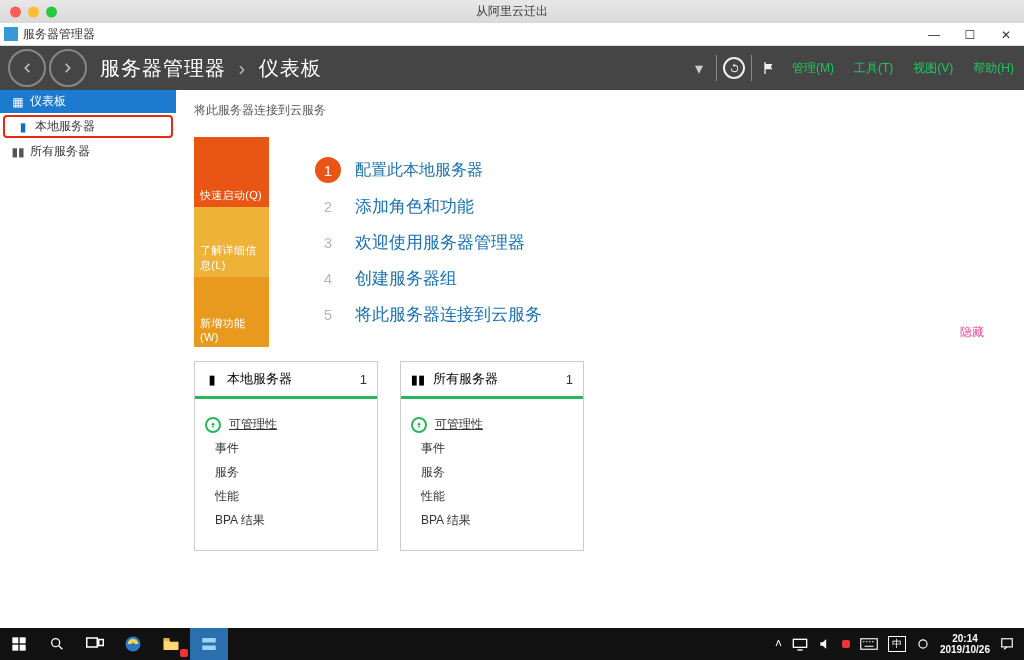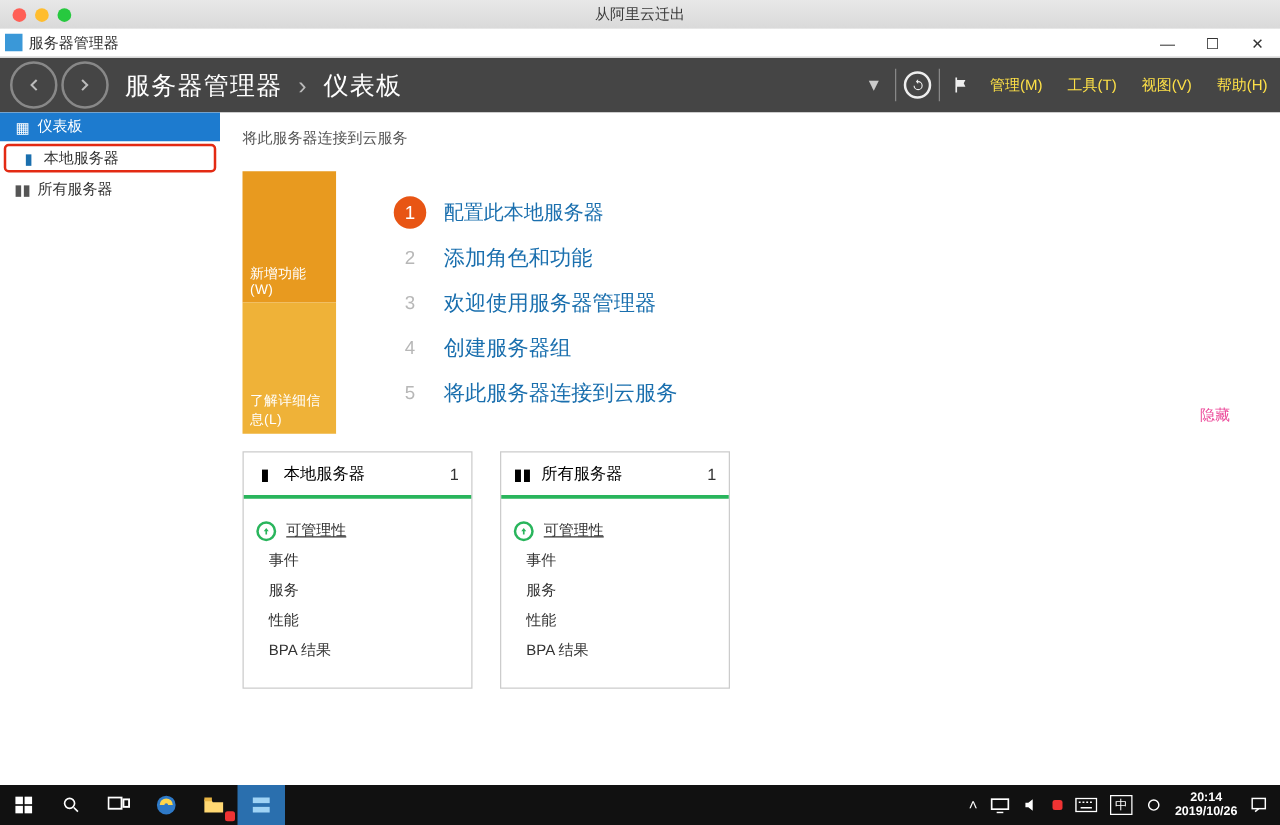--- a/index.html
+++ b/index.html
@@ -17,21 +17,21 @@
   .winctrls{ position:absolute; right:0; top:0; display:flex; }
   .winbtn{ width:36px;height:23px;display:flex;align-items:center;justify-content:center;font-size:12px;color:#333;}
 
   
   .headerbar{ height:44px; background:#454545; display:flex; align-items:center; color:#fff;text-align:center; }
   .navarrow{ width:38px;height:38px;border:2px solid #888;border-radius:50%;display:flex;align-items:center;justify-content:center;margin:0 3px 0 8px; }
   .navarrow svg{width:14px;height:14px;fill:#bbb;}
   .breadcrumb{ font-size:20px; color:#fff; margin-left:10px; letter-spacing:1px;}
   .caret{ color:#bbb; margin:0 6px;}
   .headerbar .spacer{flex:1;}
-  .headerbtn{ padding:0 10px; height:34px; display:flex; align-items:center; color:#fde047; font-size:12px;}
+  .headerbtn{ padding:0 10px; height:34px; display:flex; align-items:center; color:#22c55e; font-size:12px;}
   .headericon{ width:26px; display:flex; align-items:center; justify-content:center;}
   .refresh-circle{ width:22px;height:22px;border:2px solid #eee;border-radius:50%;display:flex;align-items:center;justify-content:center;}
   .sep{ width:1px;height:26px;background:#888;margin:0 4px;}
   .flagicon{width:16px;height:16px;}
 
   
   .content{ display:flex; height:556px; }
   .sidebar{ width:176px; background:#fff; }
   .side-item{ display:flex; align-items:center; height:23px; padding-left:12px; font-size:12px; color:#333; gap:6px; }
   .side-item.header{ background:#1d7bcf; color:#fff; font-weight:500;}
@@ -162,22 +162,23 @@
       <span class="sicon" style="color:#555;">▮▮</span>
       <span>所有服务器</span>
     </div>
   </div>
 
   <div class="main">
     <div class="welcome-title">将此服务器连接到云服务</div>
 
     <div class="tilewrap">
       <div class="tilecol">
+        <div class="tile tile1">快速启动(Q)</div>
+        <div class="tile tile3">了解详细信息(L)</div>
         <div class="tile tile2">新增功能(W)</div>
-        <div class="tile tile3">了解详细信息(L)</div>
       </div>
       <div class="steps">
         <div class="step">
           <div class="stepnum first">1</div>
           <div class="steplabel" style="font-size:16px;">配置此本地服务器</div>
         </div>
         <div class="step">
           <div class="stepnum">2</div>
           <div class="steplabel">添加角色和功能</div>
         </div>

